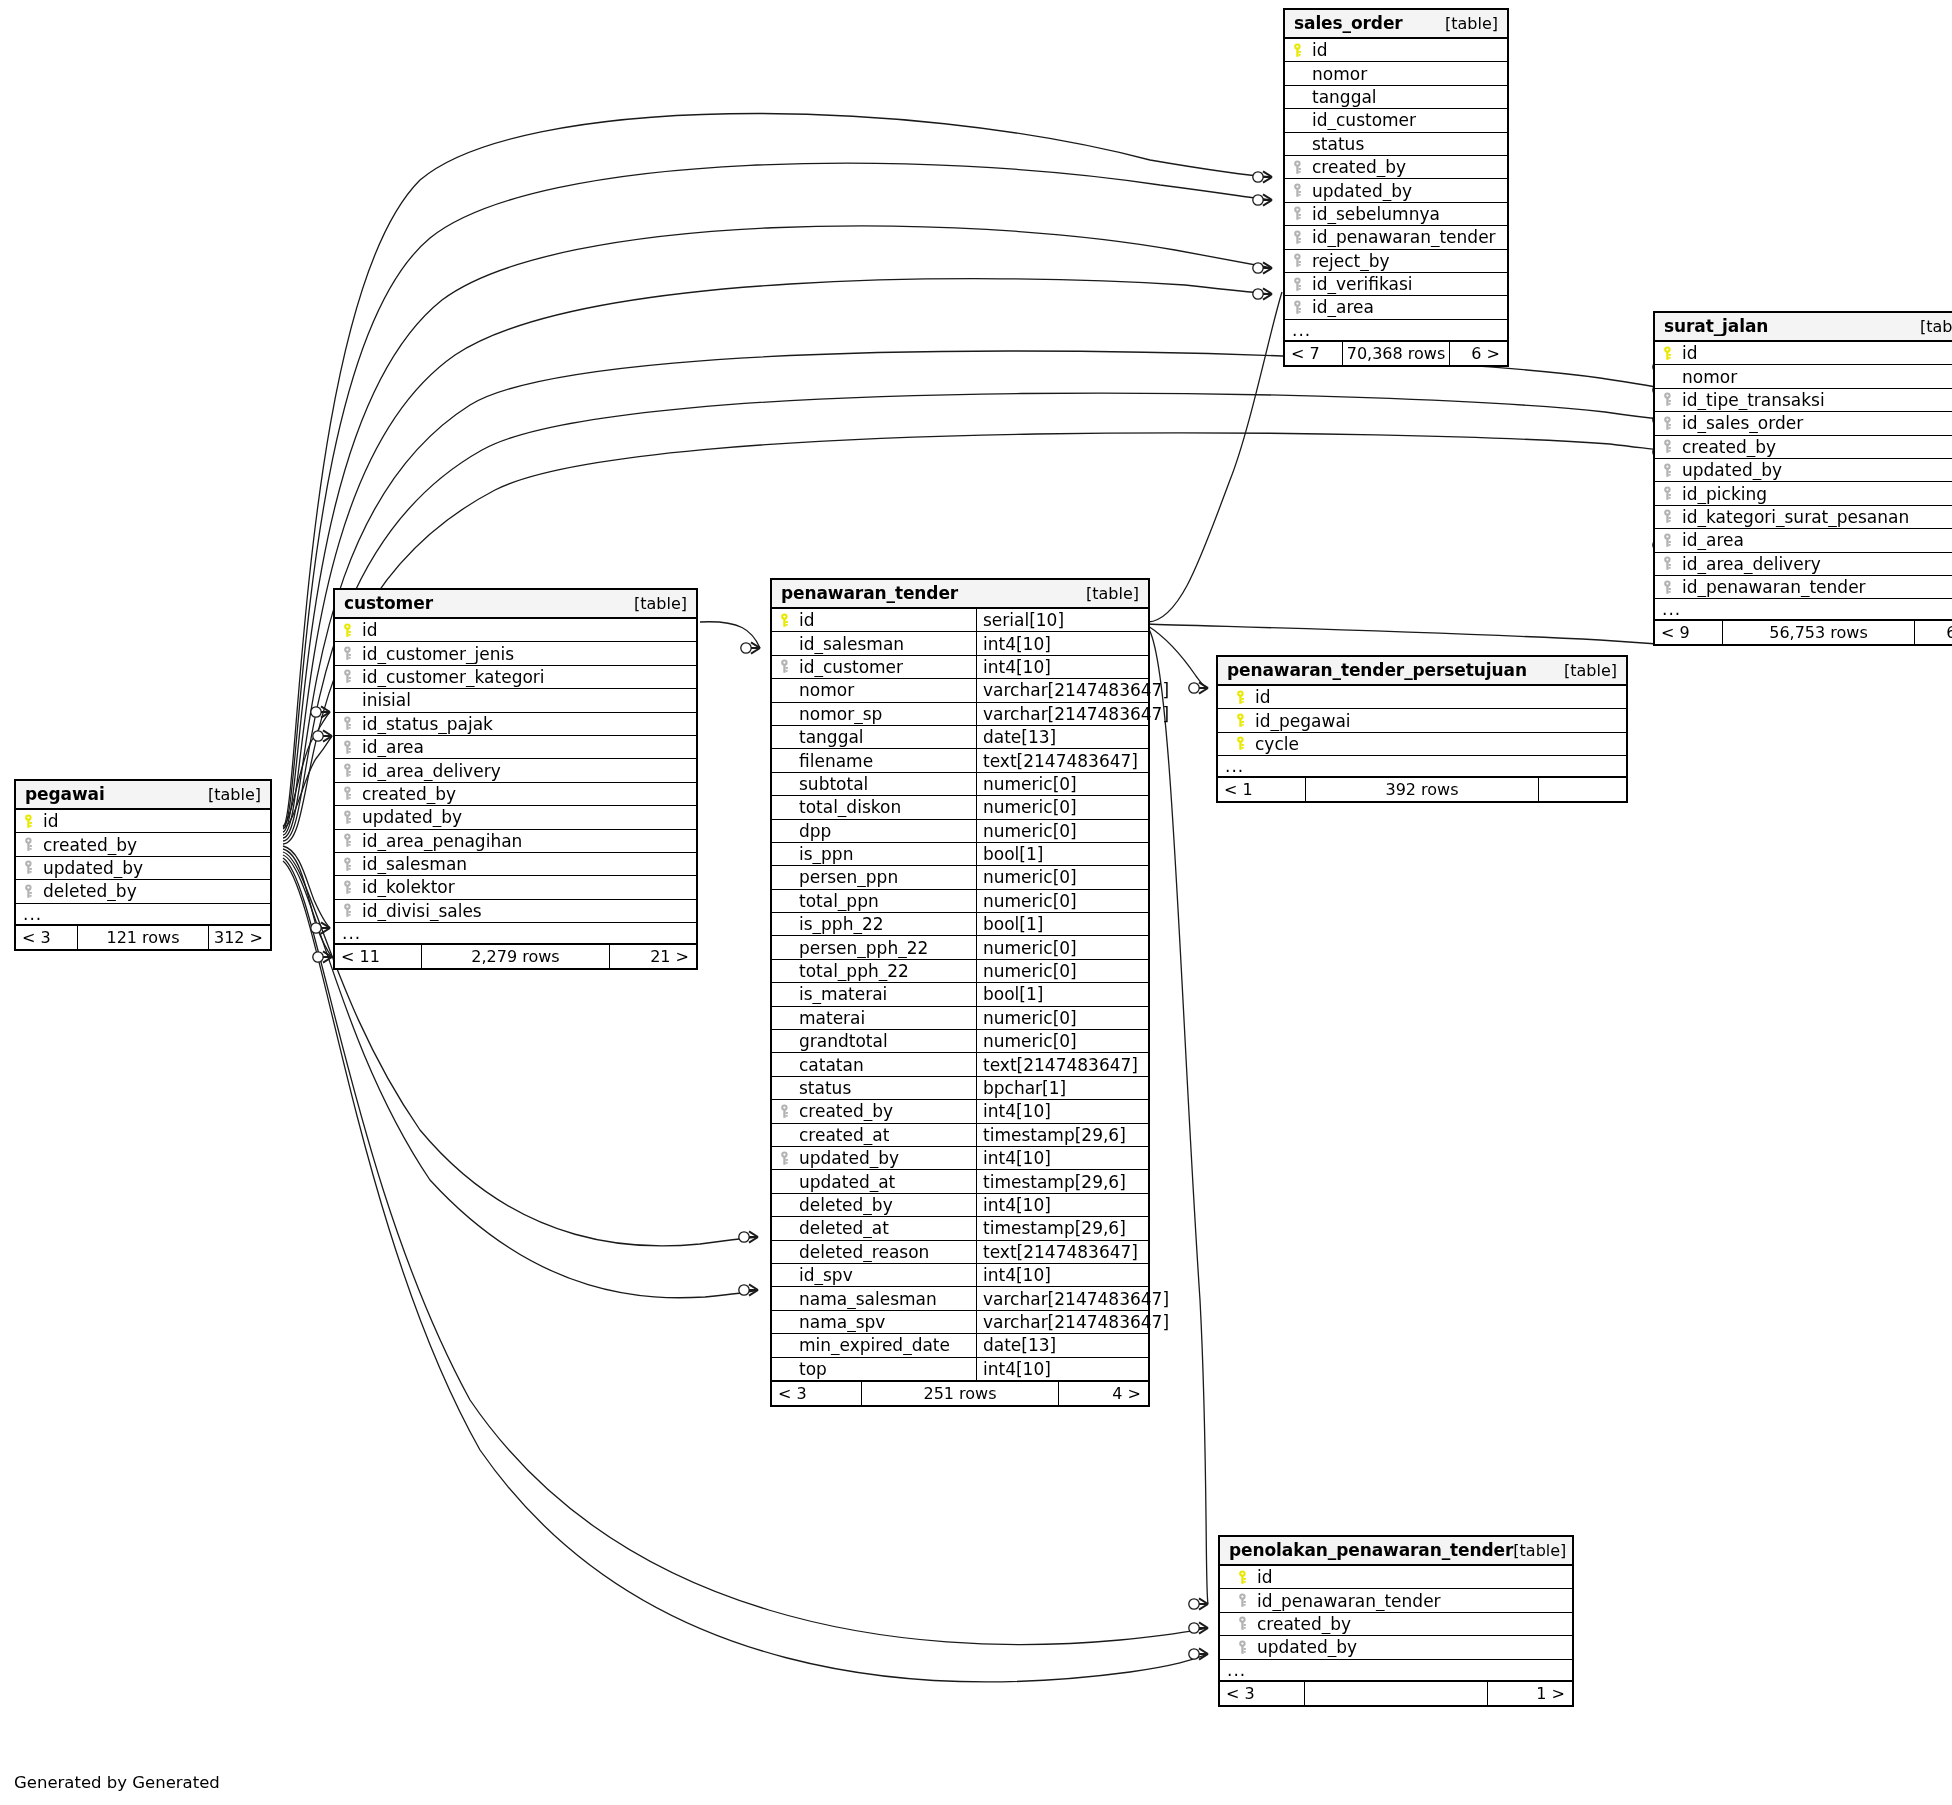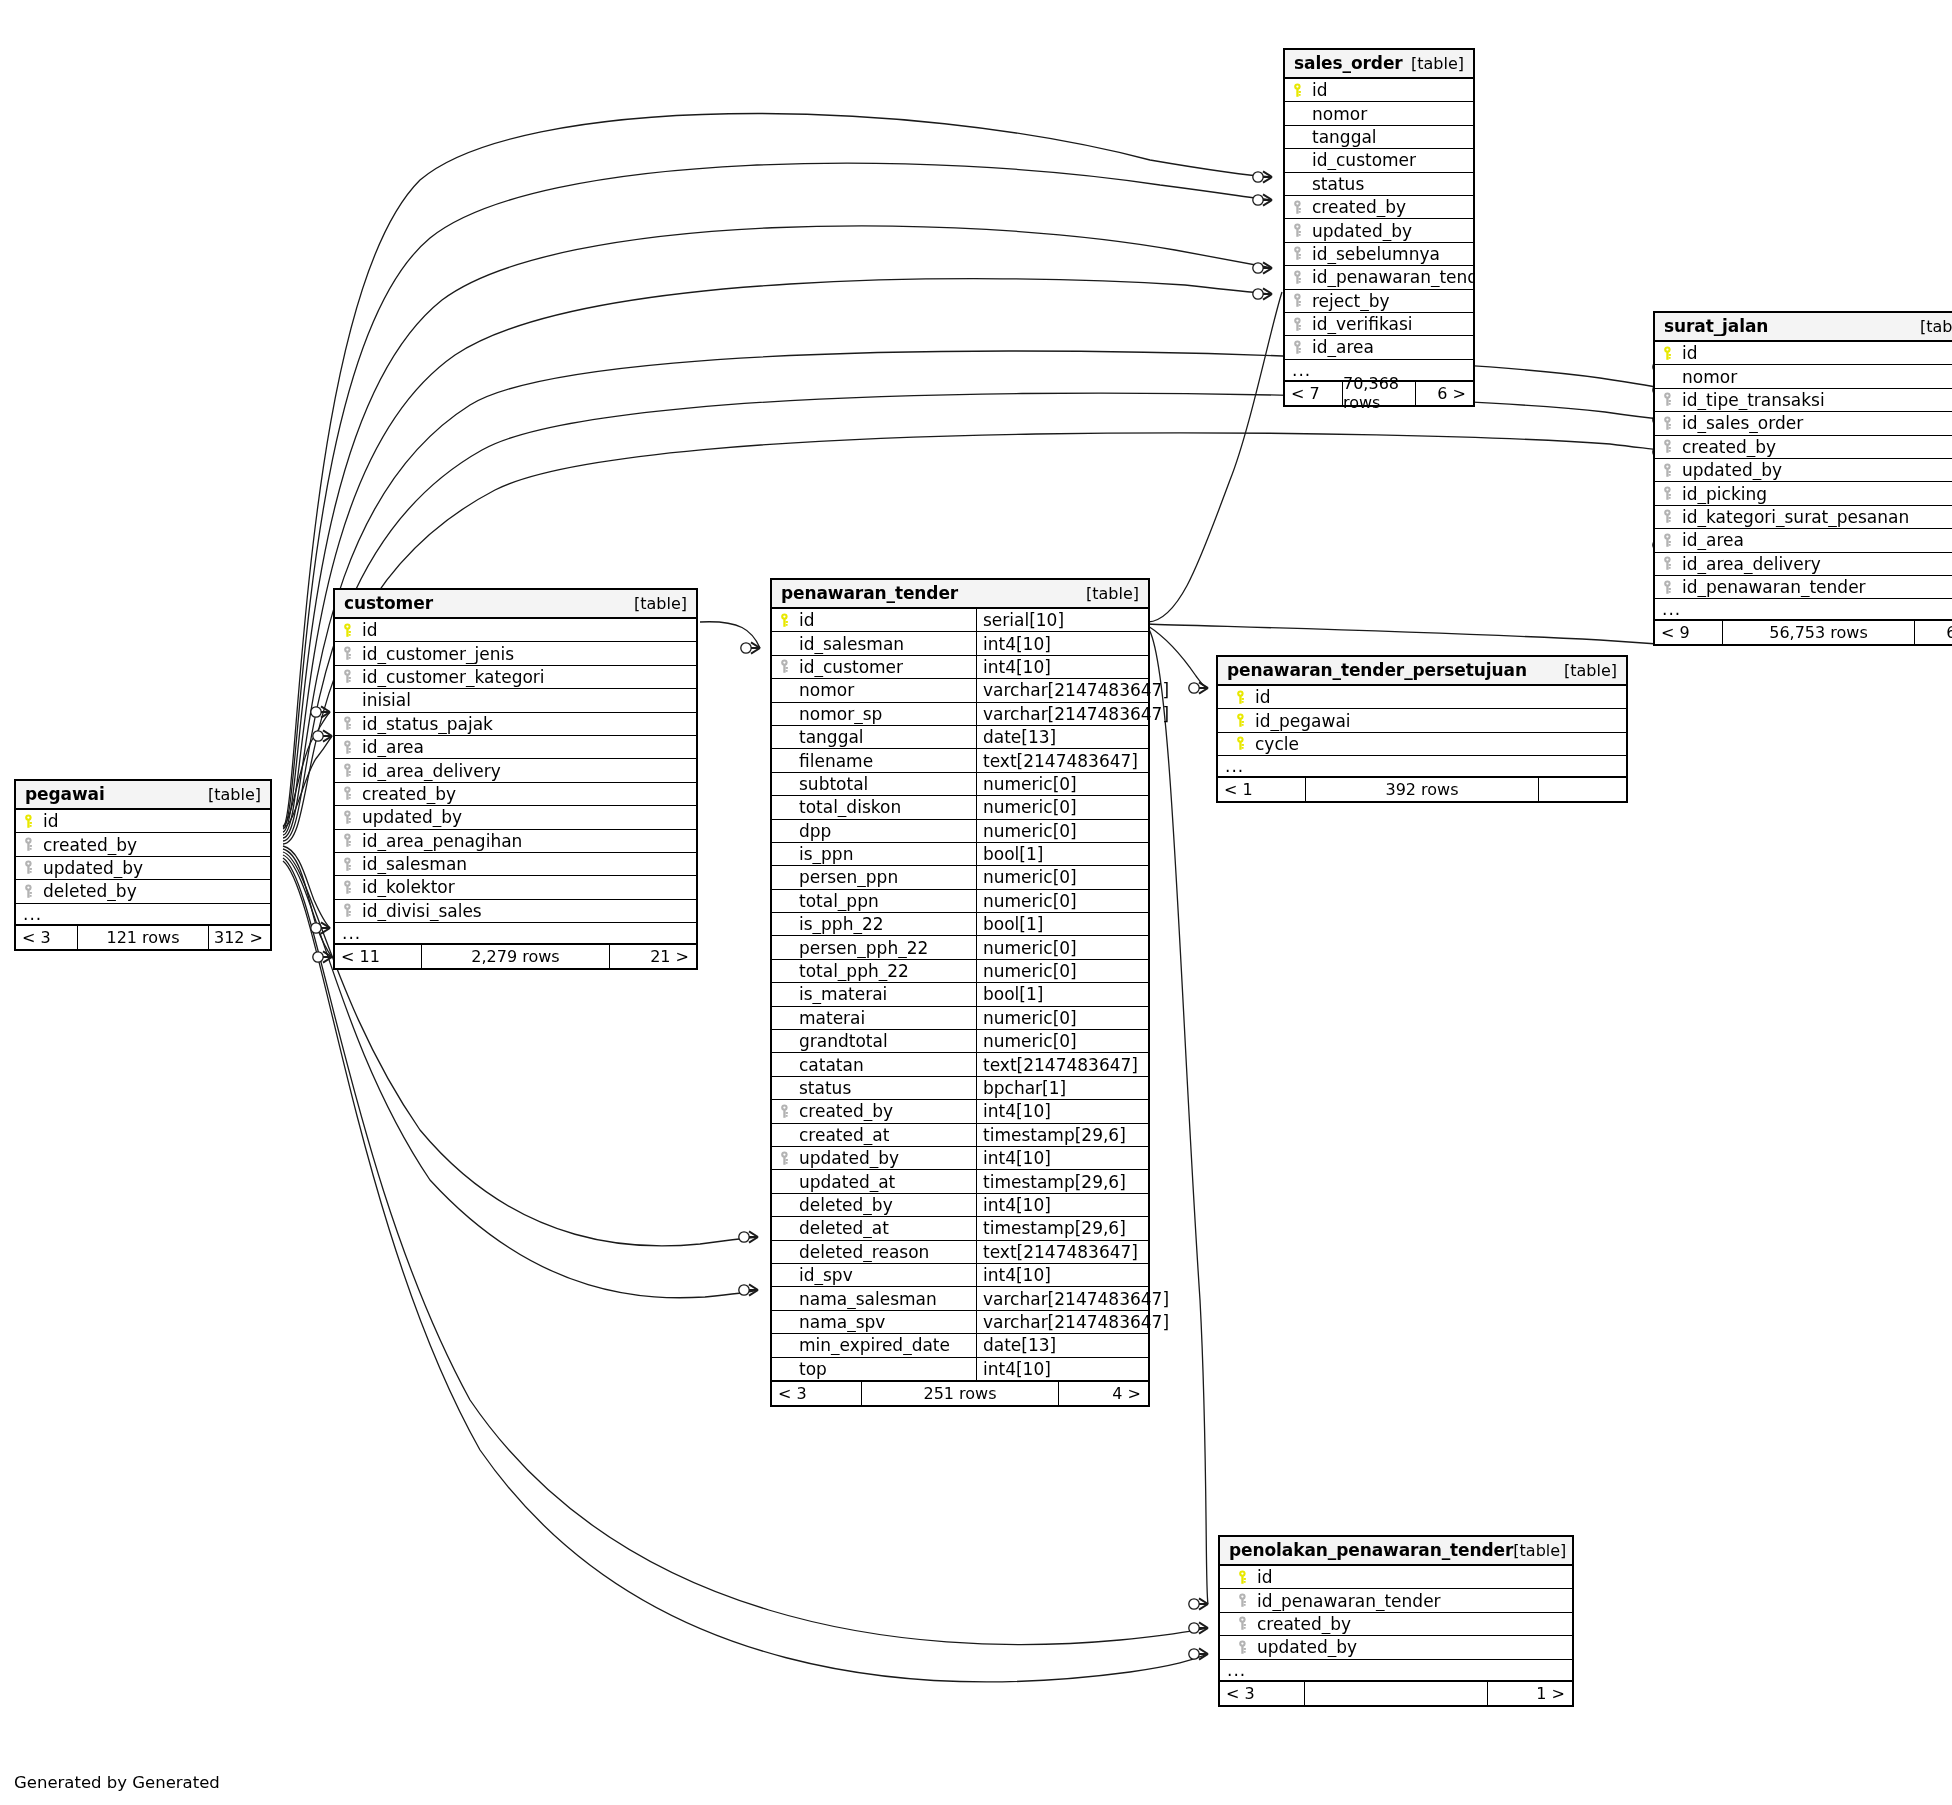--- a/index.html
+++ b/index.html
@@ -251,21 +251,21 @@
         <circle cx="1194" cy="1628" r="5.2" fill="#ffffff" stroke="#1a1a1a" stroke-width="1.3"></circle>
         <path d="M 1208,1628 L 1199,1622.4 M 1208,1628 L 1199,1628 M 1208,1628 L 1199,1633.6" stroke="#1a1a1a" stroke-width="2.0" fill="none"></path>
       </g>
       <g>
         <circle cx="1194" cy="1654" r="5.2" fill="#ffffff" stroke="#1a1a1a" stroke-width="1.3"></circle>
         <path d="M 1208,1654 L 1199,1648.4 M 1208,1654 L 1199,1654 M 1208,1654 L 1199,1659.6" stroke="#1a1a1a" stroke-width="2.0" fill="none"></path>
       </g>
     </svg>
 
   <div id="tables-layer">
-      <div class="tbl" style="left: 1283px; top: 8px; width: 192px; margin-top: 40px;">
+      <div class="tbl" style="left: 1283px; top: 8px; width: 226px;">
         <div class="tbl-head">
           <span class="tbl-name">sales_order</span>
           <span class="tbl-kind">[table]</span>
         </div>
         <div class="row">
           <div class="col-name">
             <span class="key">
               <svg width="13" height="15" viewBox="0 0 13 15">
                 <circle cx="4.4" cy="3.6" r="3.2" fill="#e8e800"></circle>
                 <circle cx="4.4" cy="3.6" r="1.15" fill="#ffffff"></circle>

